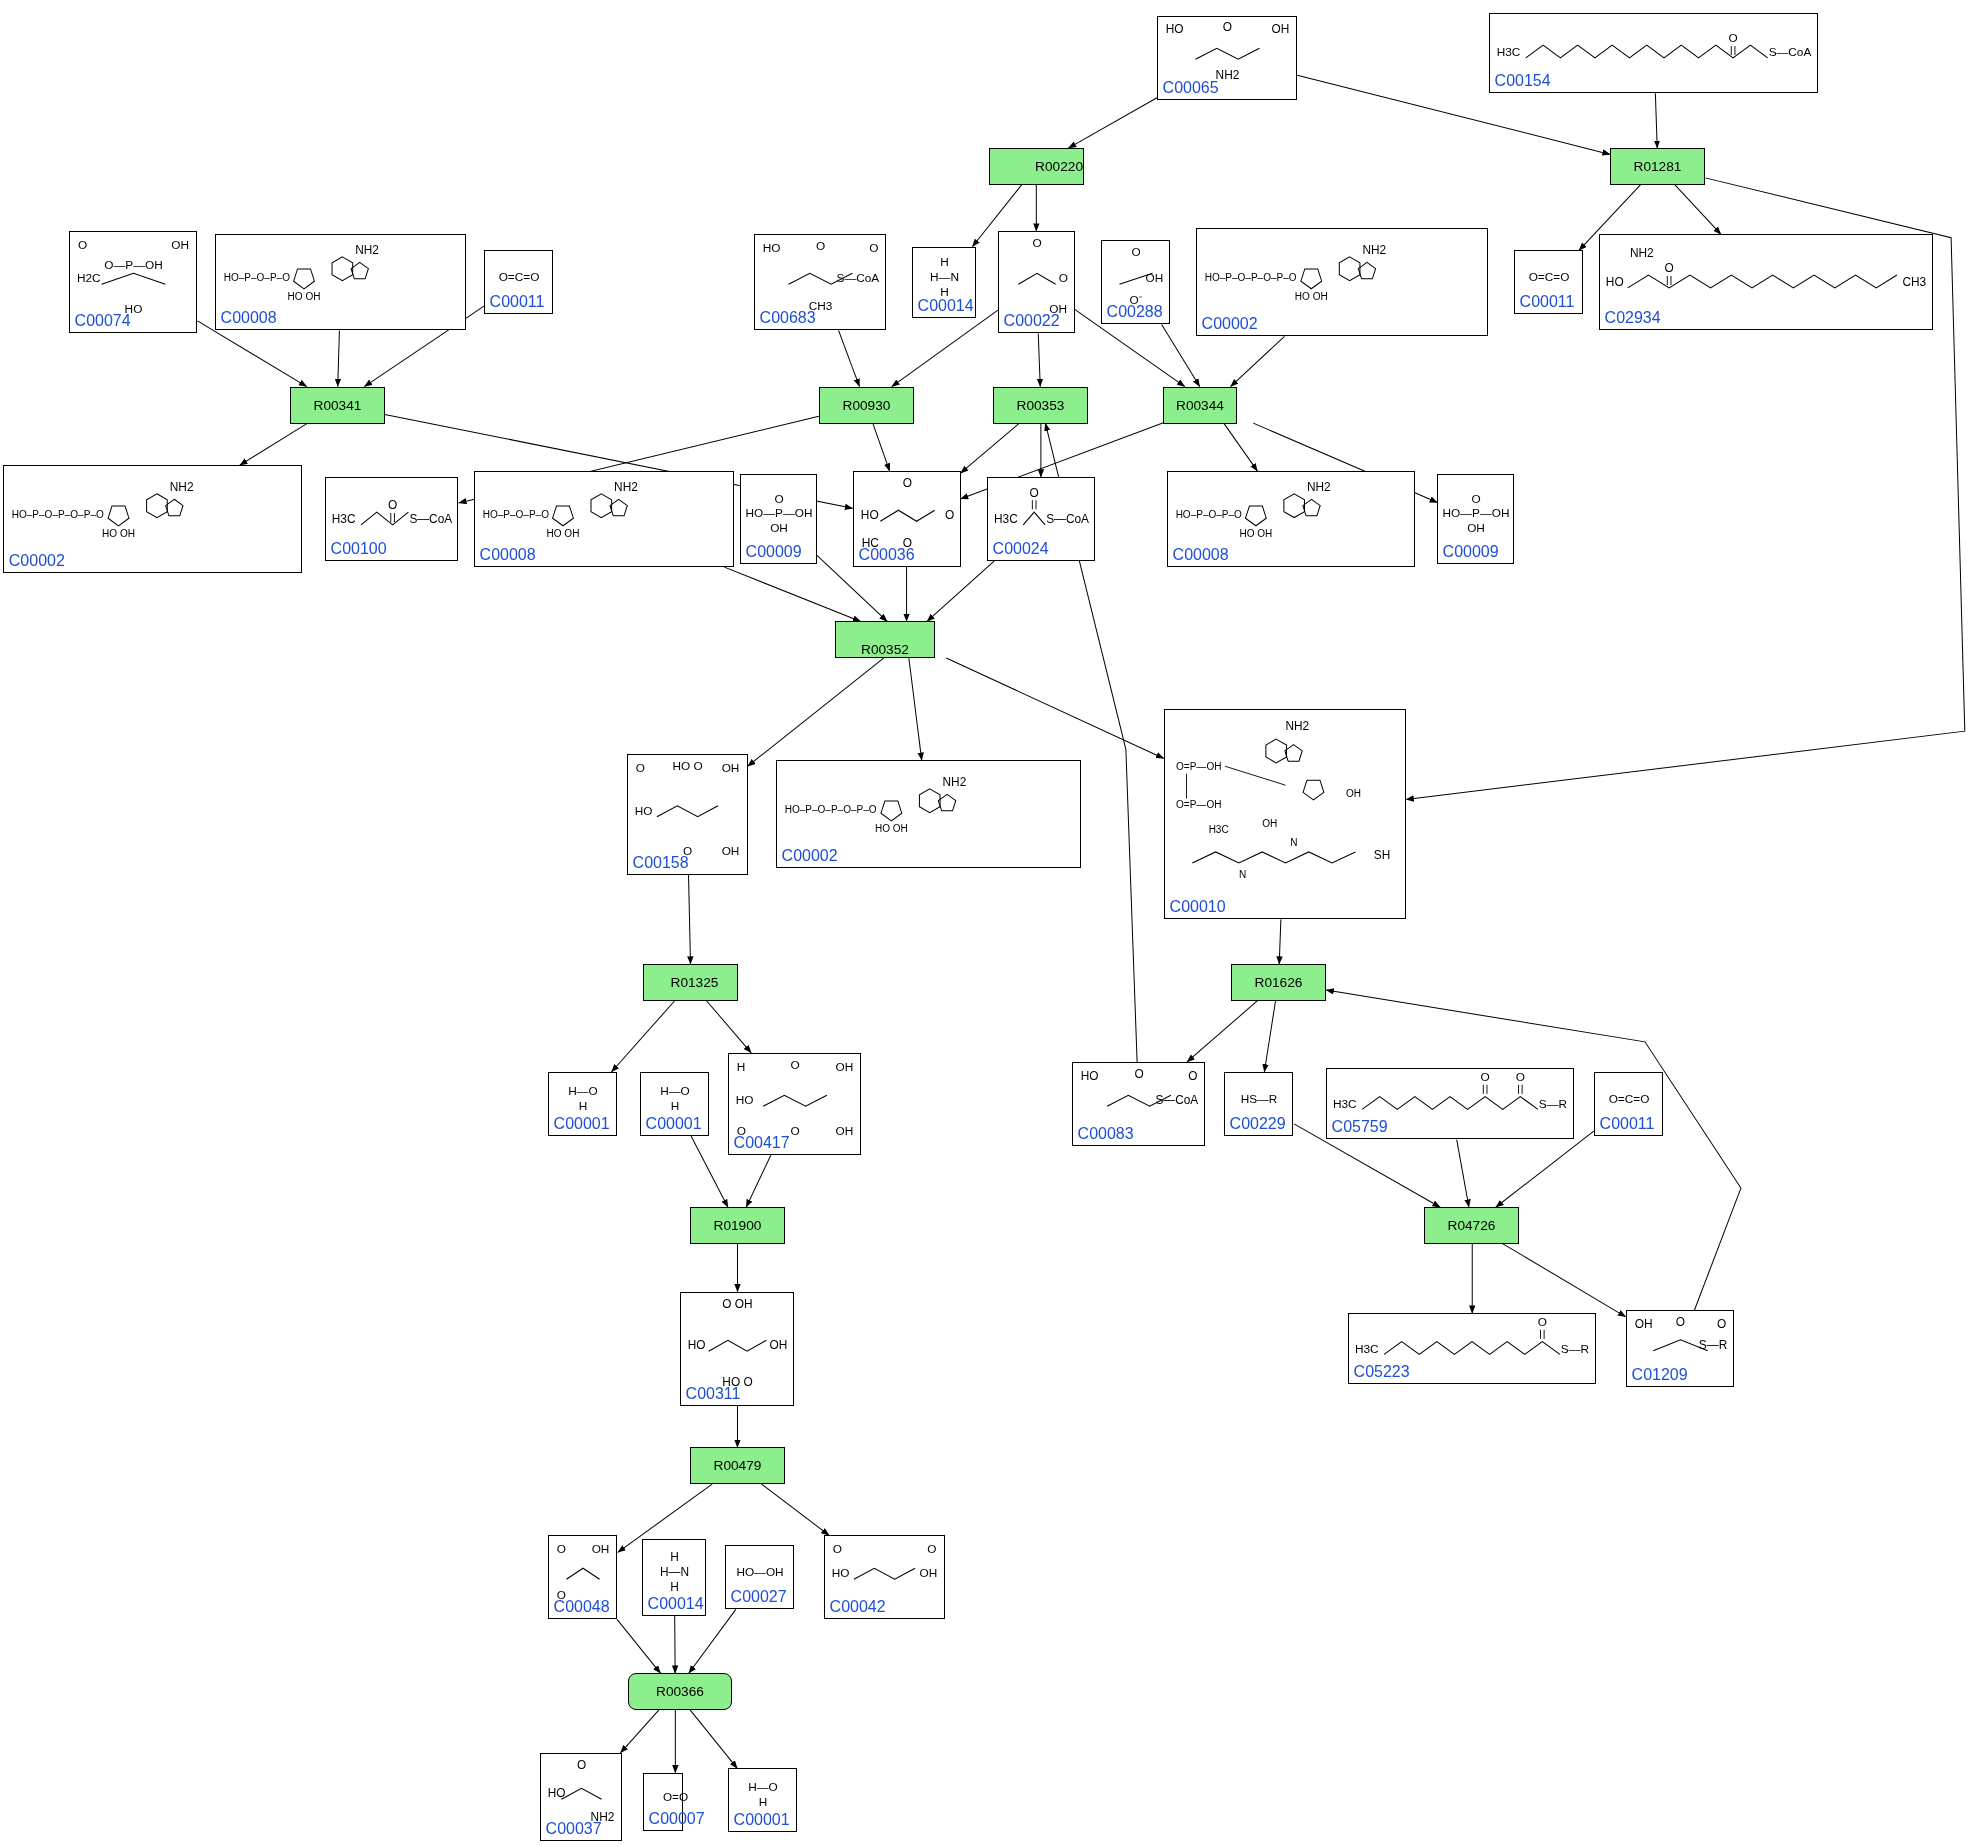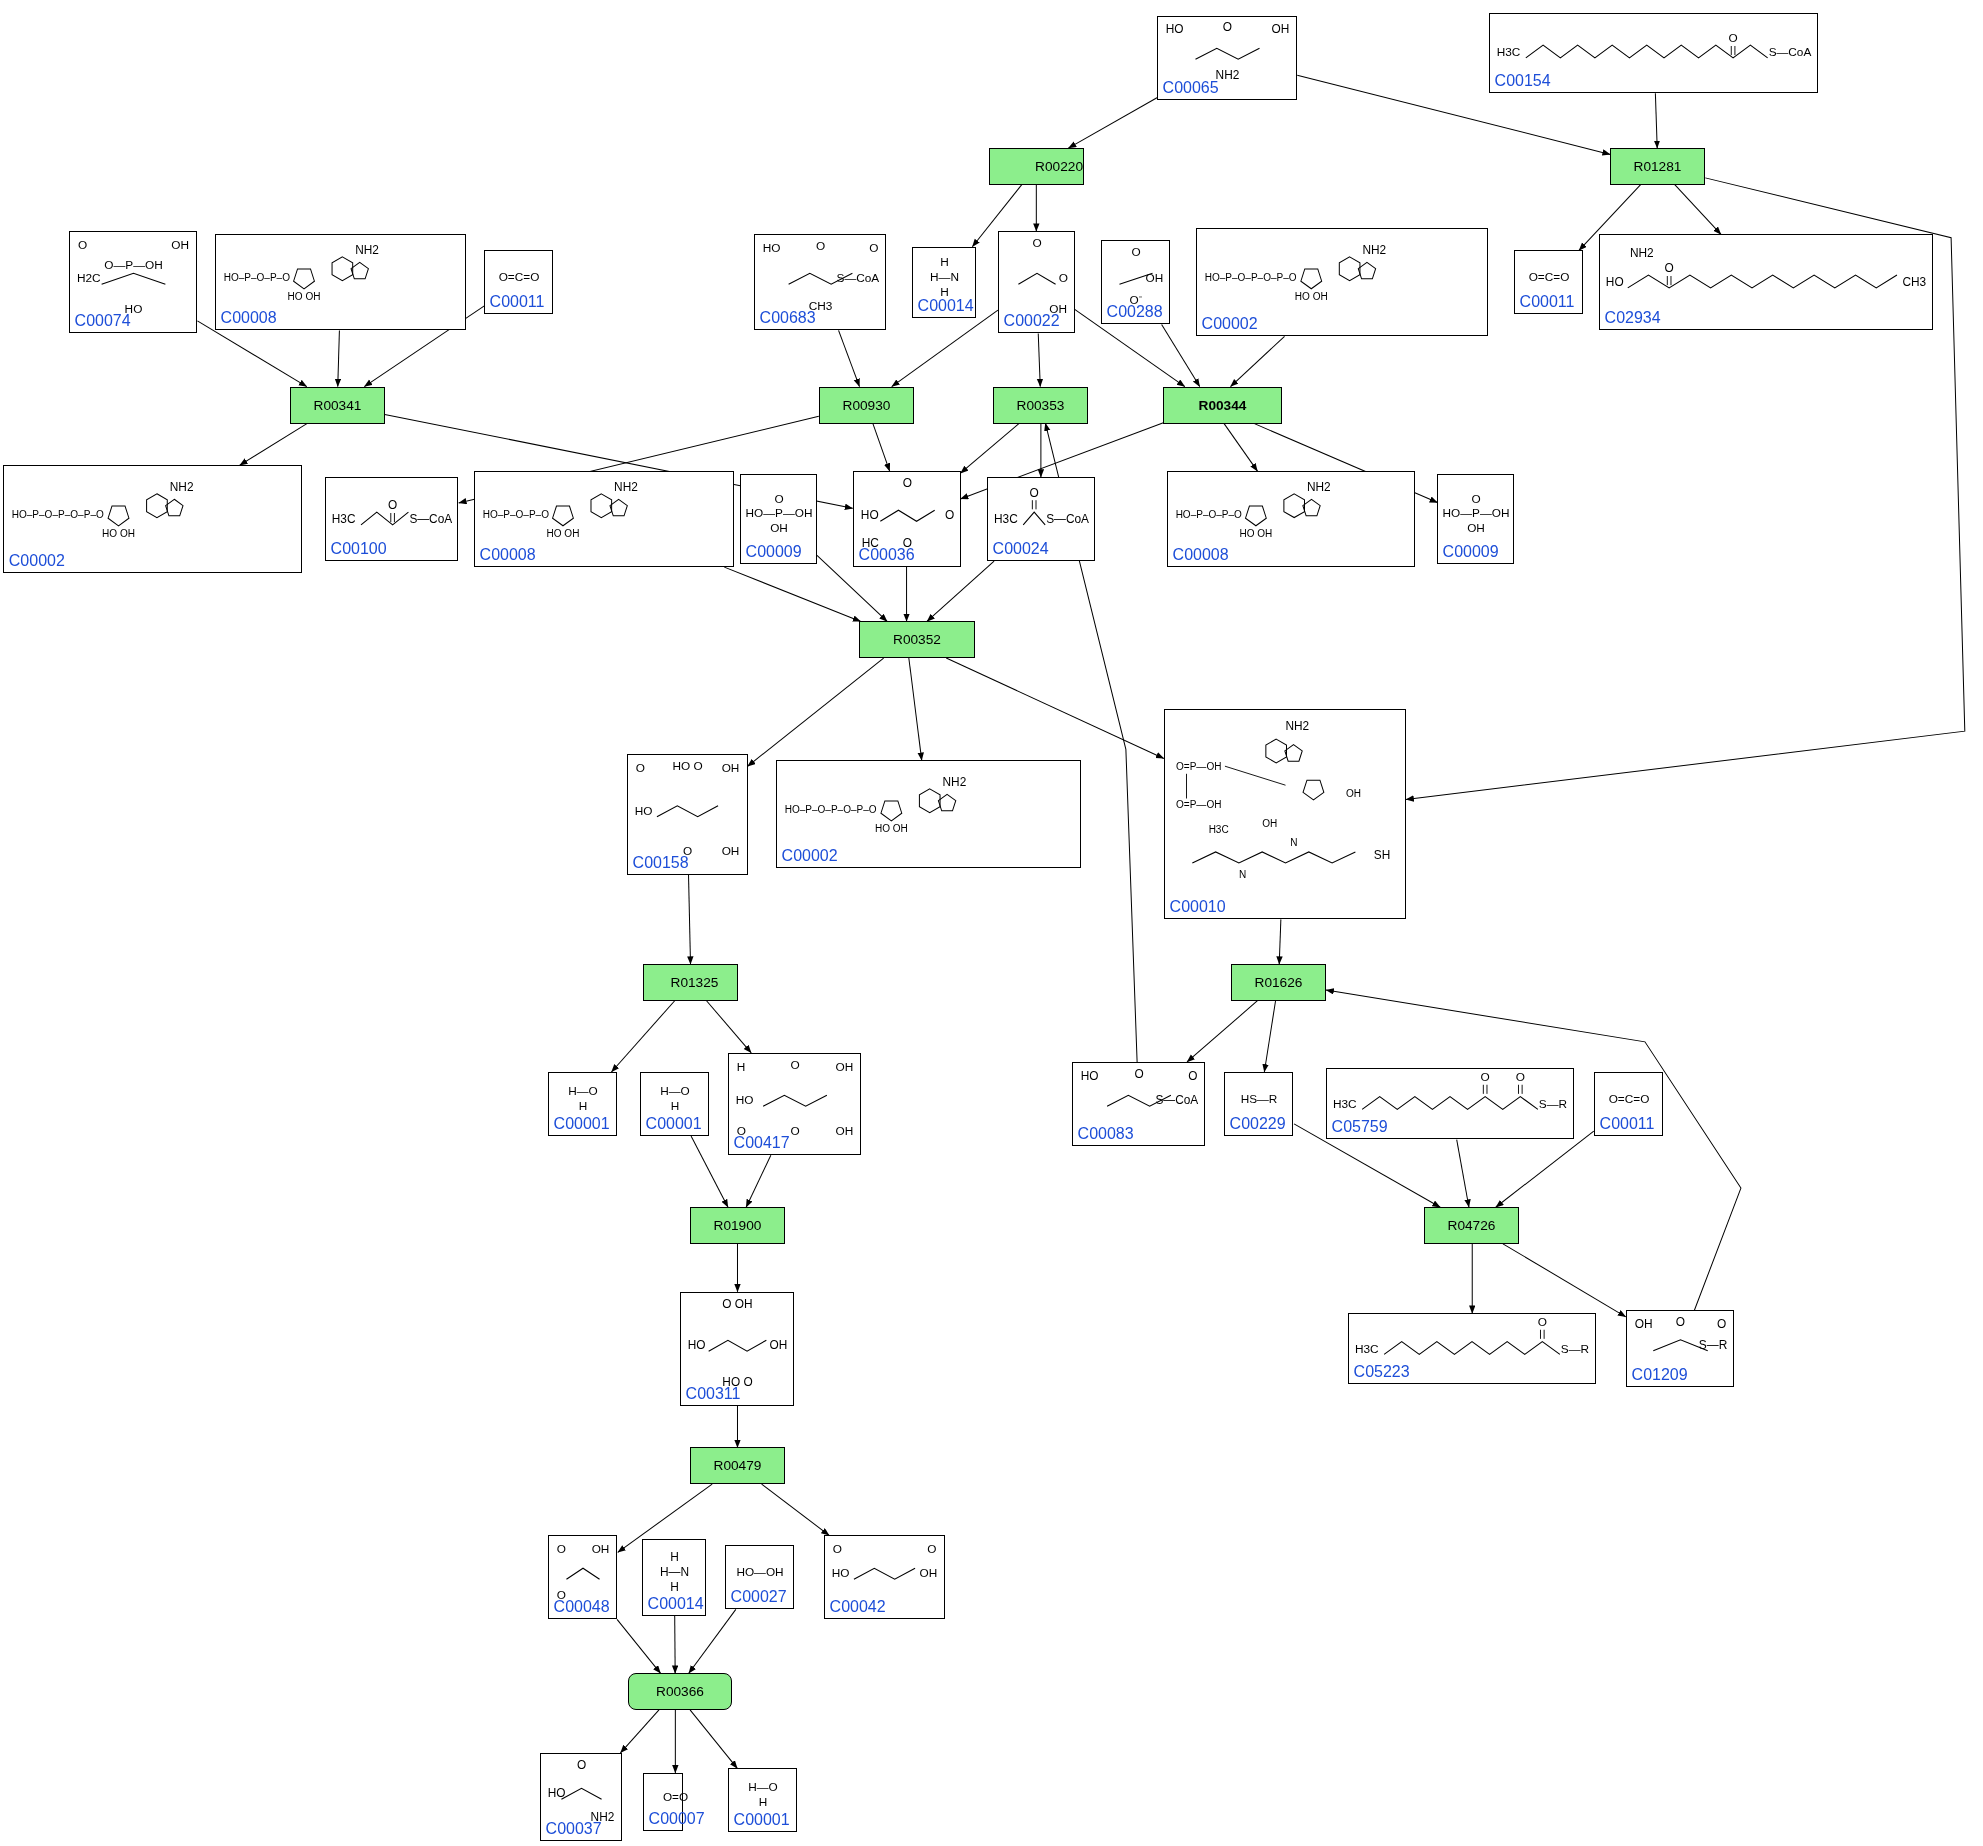--- a/index.html
+++ b/index.html
@@ -92,24 +92,24 @@
       </div>
       <div class="reaction" style="left: 290px; top: 387px; width: 95px; height: 37px;">
         <span>R00341</span>
       </div>
       <div class="reaction" style="left: 819px; top: 387px; width: 95px; height: 37px;">
         <span>R00930</span>
       </div>
       <div class="reaction" style="left: 993px; top: 387px; width: 95px; height: 37px;">
         <span>R00353</span>
       </div>
-      <div class="reaction" style="left: 1163px; top: 387px; width: 119px; height: 37px; font-weight: bold;">
+      <div class="reaction" style="left: 1163px; top: 387px; width: 74px; height: 37px;">
         <span>R00344</span>
       </div>
-      <div class="reaction" style="left: 859px; top: 621px; width: 116px; height: 37px;">
+      <div class="reaction" style="left: 835px; top: 621px; width: 100px; height: 37px; align-items: flex-end;">
         <span>R00352</span>
       </div>
       <div class="reaction" style="left: 643px; top: 964px; width: 95px; height: 37px; padding-left: 8px;">
         <span>R01325</span>
       </div>
       <div class="reaction" style="left: 1231px; top: 964px; width: 95px; height: 37px;">
         <span>R01626</span>
       </div>
       <div class="reaction" style="left: 690px; top: 1207px; width: 95px; height: 37px;">
         <span>R01900</span>

